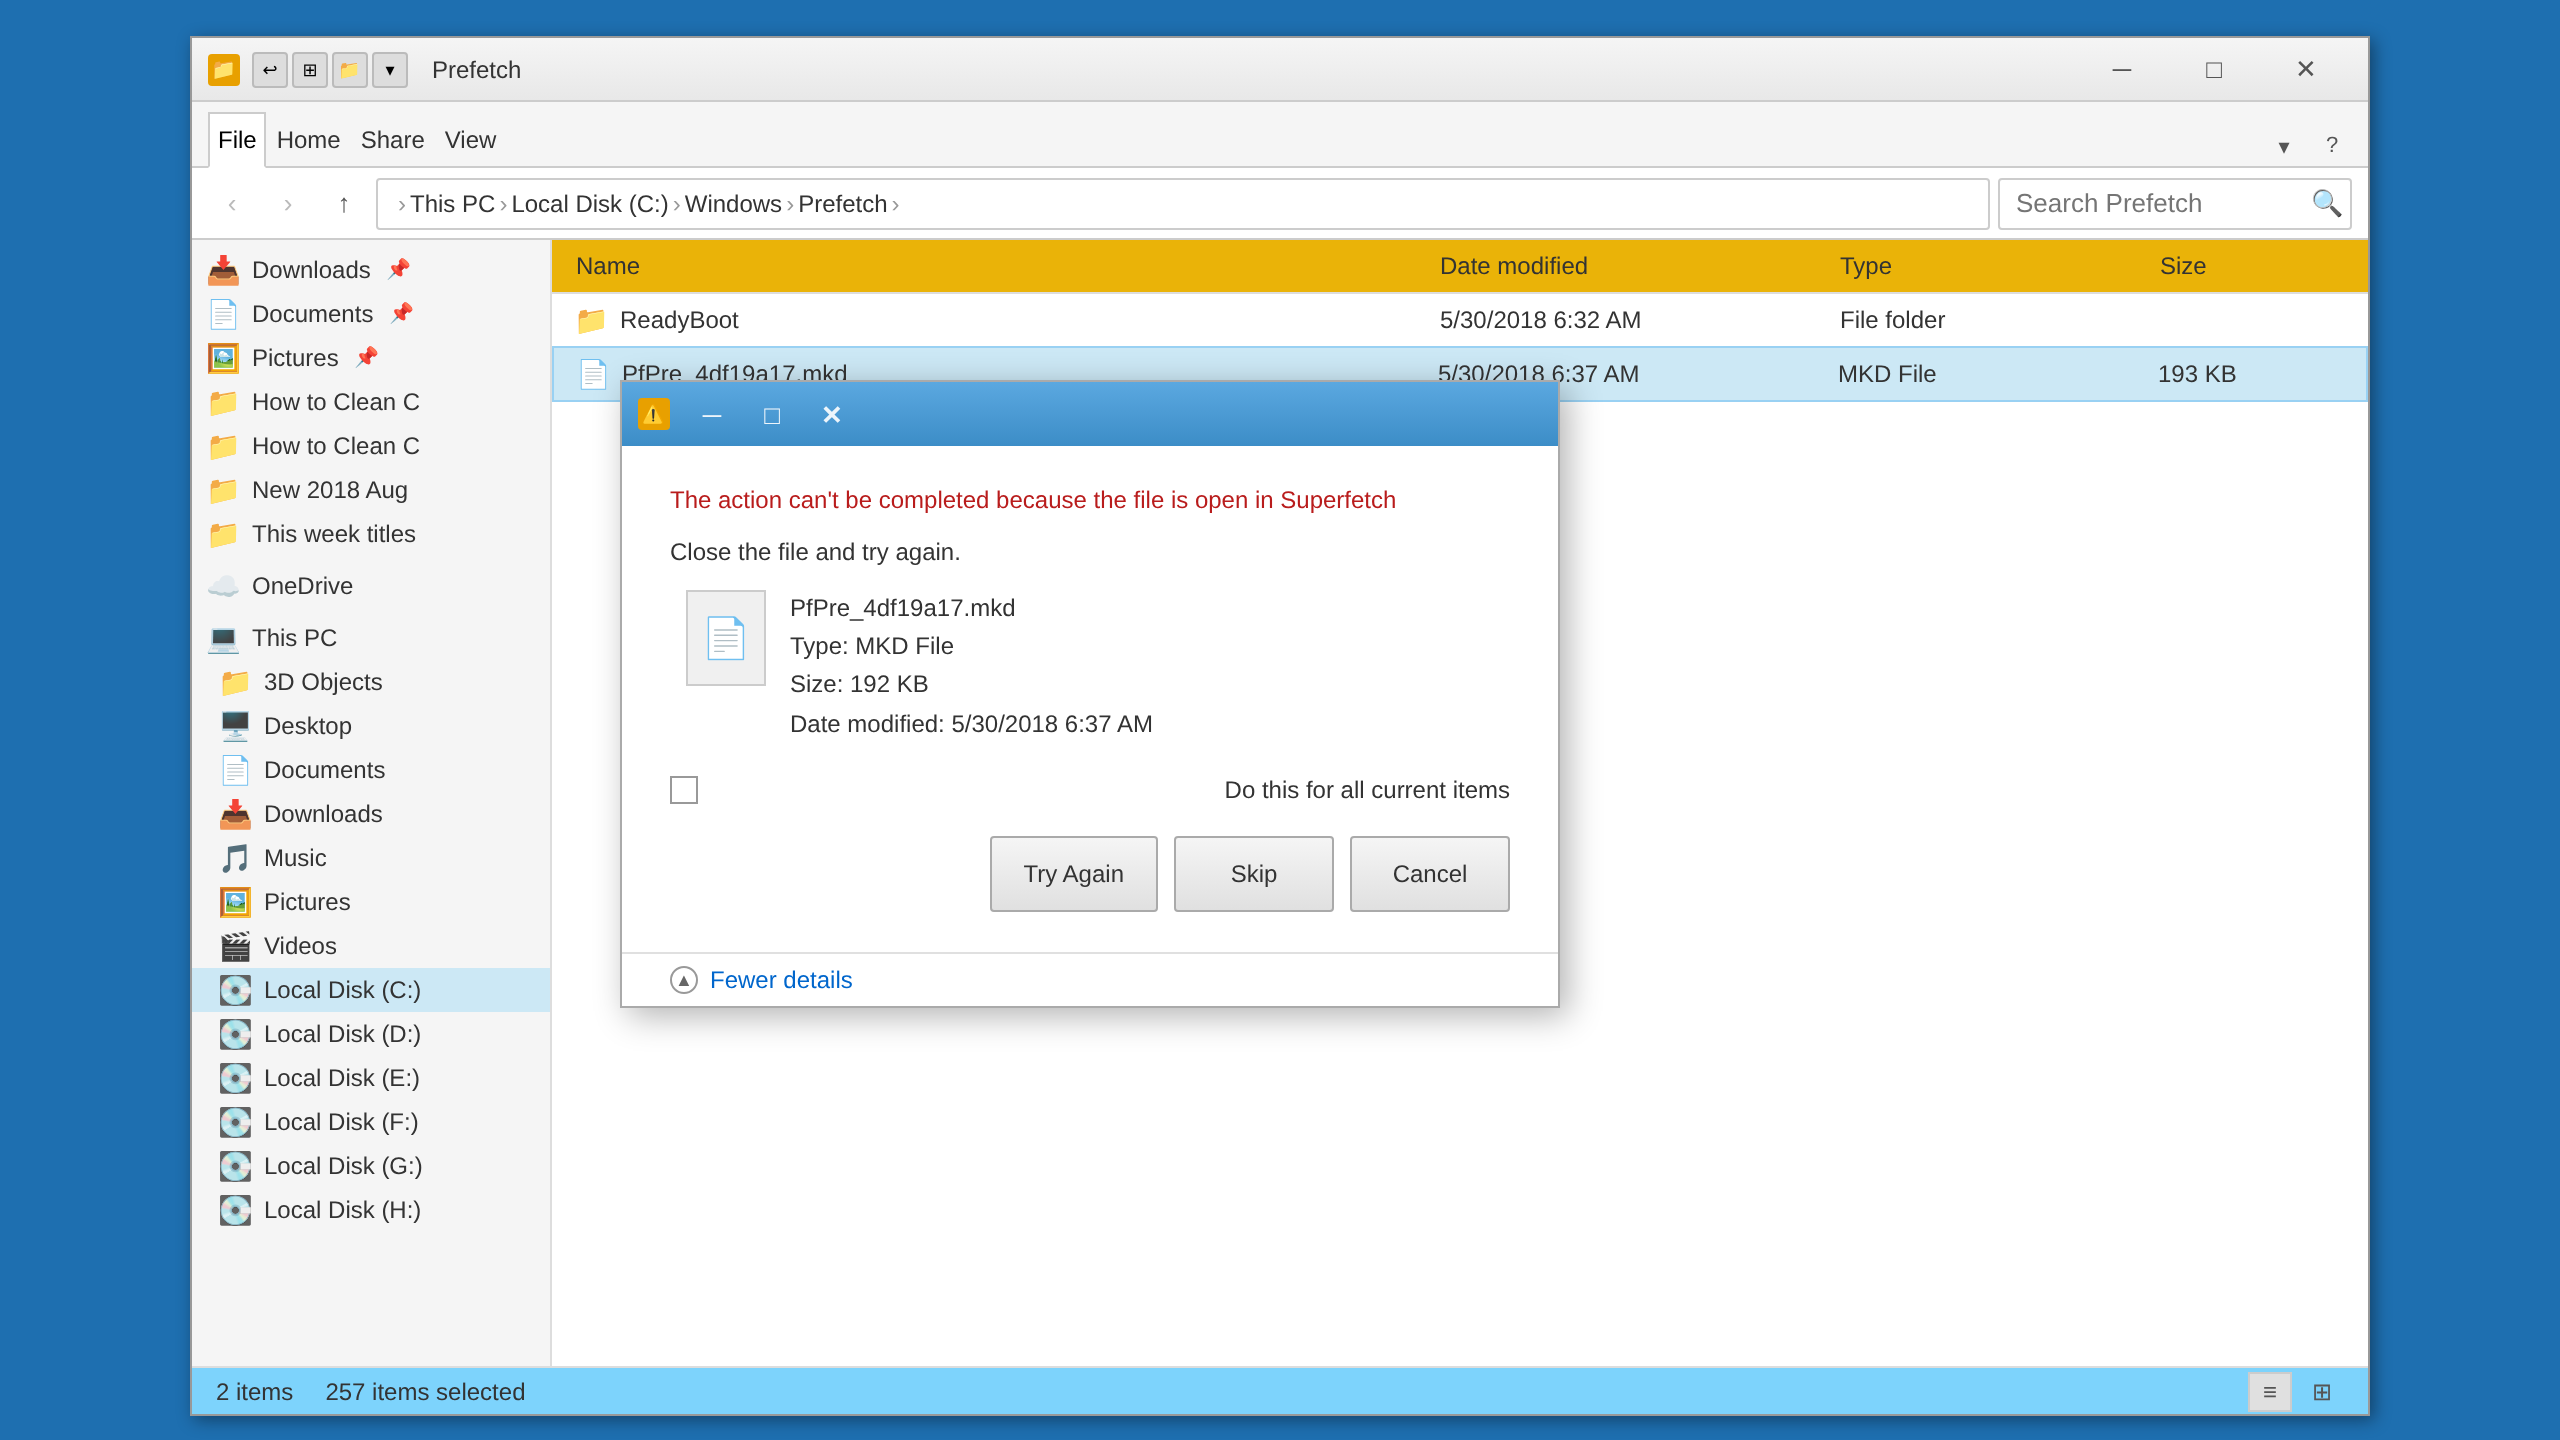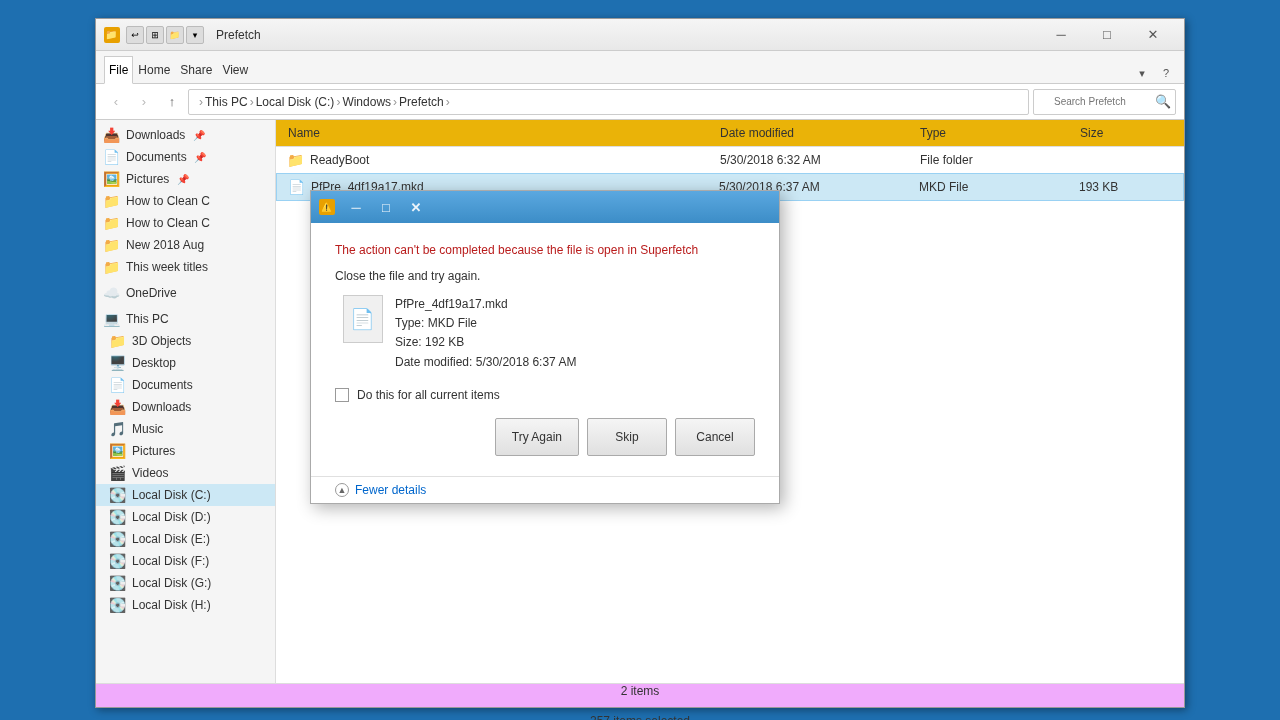--- a/index.html
+++ b/index.html
@@ -135,26 +135,26 @@
       display: flex;
       align-items: center;
       padding: 0 8px;
       background: white;
       font-size: 12px;
       color: #333;
     }
     .path-sep { color: #999; margin: 0 2px; }
     .path-part { cursor: pointer; color: #333; }
     .search-box {
-      width: 143px;
+      width: 177px;
       height: 26px;
       border: 1px solid #ccc;
       border-radius: 2px;
-      padding: 0 28px 0 20px;
-      font-size: 10px;
+      padding: 0 28px 0 8px;
+      font-size: 13px;
       background: white;
       position: relative;
     }
     .search-wrap {
       position: relative;
       display: flex; align-items: center;
     }
     .search-icon-btn {
       position: absolute;
       right: 4px;
@@ -241,29 +241,28 @@
       gap: 6px;
       white-space: nowrap;
       overflow: hidden;
       text-overflow: ellipsis;
     }
     .file-icon { width: 16px; height: 16px; display: flex; align-items: center; justify-content: center; font-size: 14px; }
 
     
     .status-bar {
       height: 24px;
-      background: #f0abfc;
+      background: #7dd3fc;
       border-top: 1px solid #ddd;
       display: flex;
       align-items: center;
       padding: 0 12px;
       gap: 16px;
       font-size: 12px;
       color: #333;
-      flex-direction: column;
     }
     .status-right {
       margin-left: auto;
       display: flex; gap: 4px;
     }
     .view-btn {
       width: 22px; height: 20px;
       display: flex; align-items: center; justify-content: center;
       font-size: 12px; cursor: pointer; color: #555;
       border: 1px solid transparent;
@@ -346,20 +345,21 @@
       font-size: 12px;
       color: #333;
       line-height: 1.6;
     }
 
     .dialog-checkbox-row {
       display: flex;
       align-items: center;
       gap: 8px;
       margin-bottom: 16px;
+      justify-content: space-between;
     }
     .dialog-checkbox {
       width: 14px; height: 14px;
       border: 1px solid #999;
       background: white;
       display: flex; align-items: center; justify-content: center;
       cursor: pointer;
     }
     .dialog-checkbox-label { font-size: 12px; color: #333; cursor: pointer; }
 

